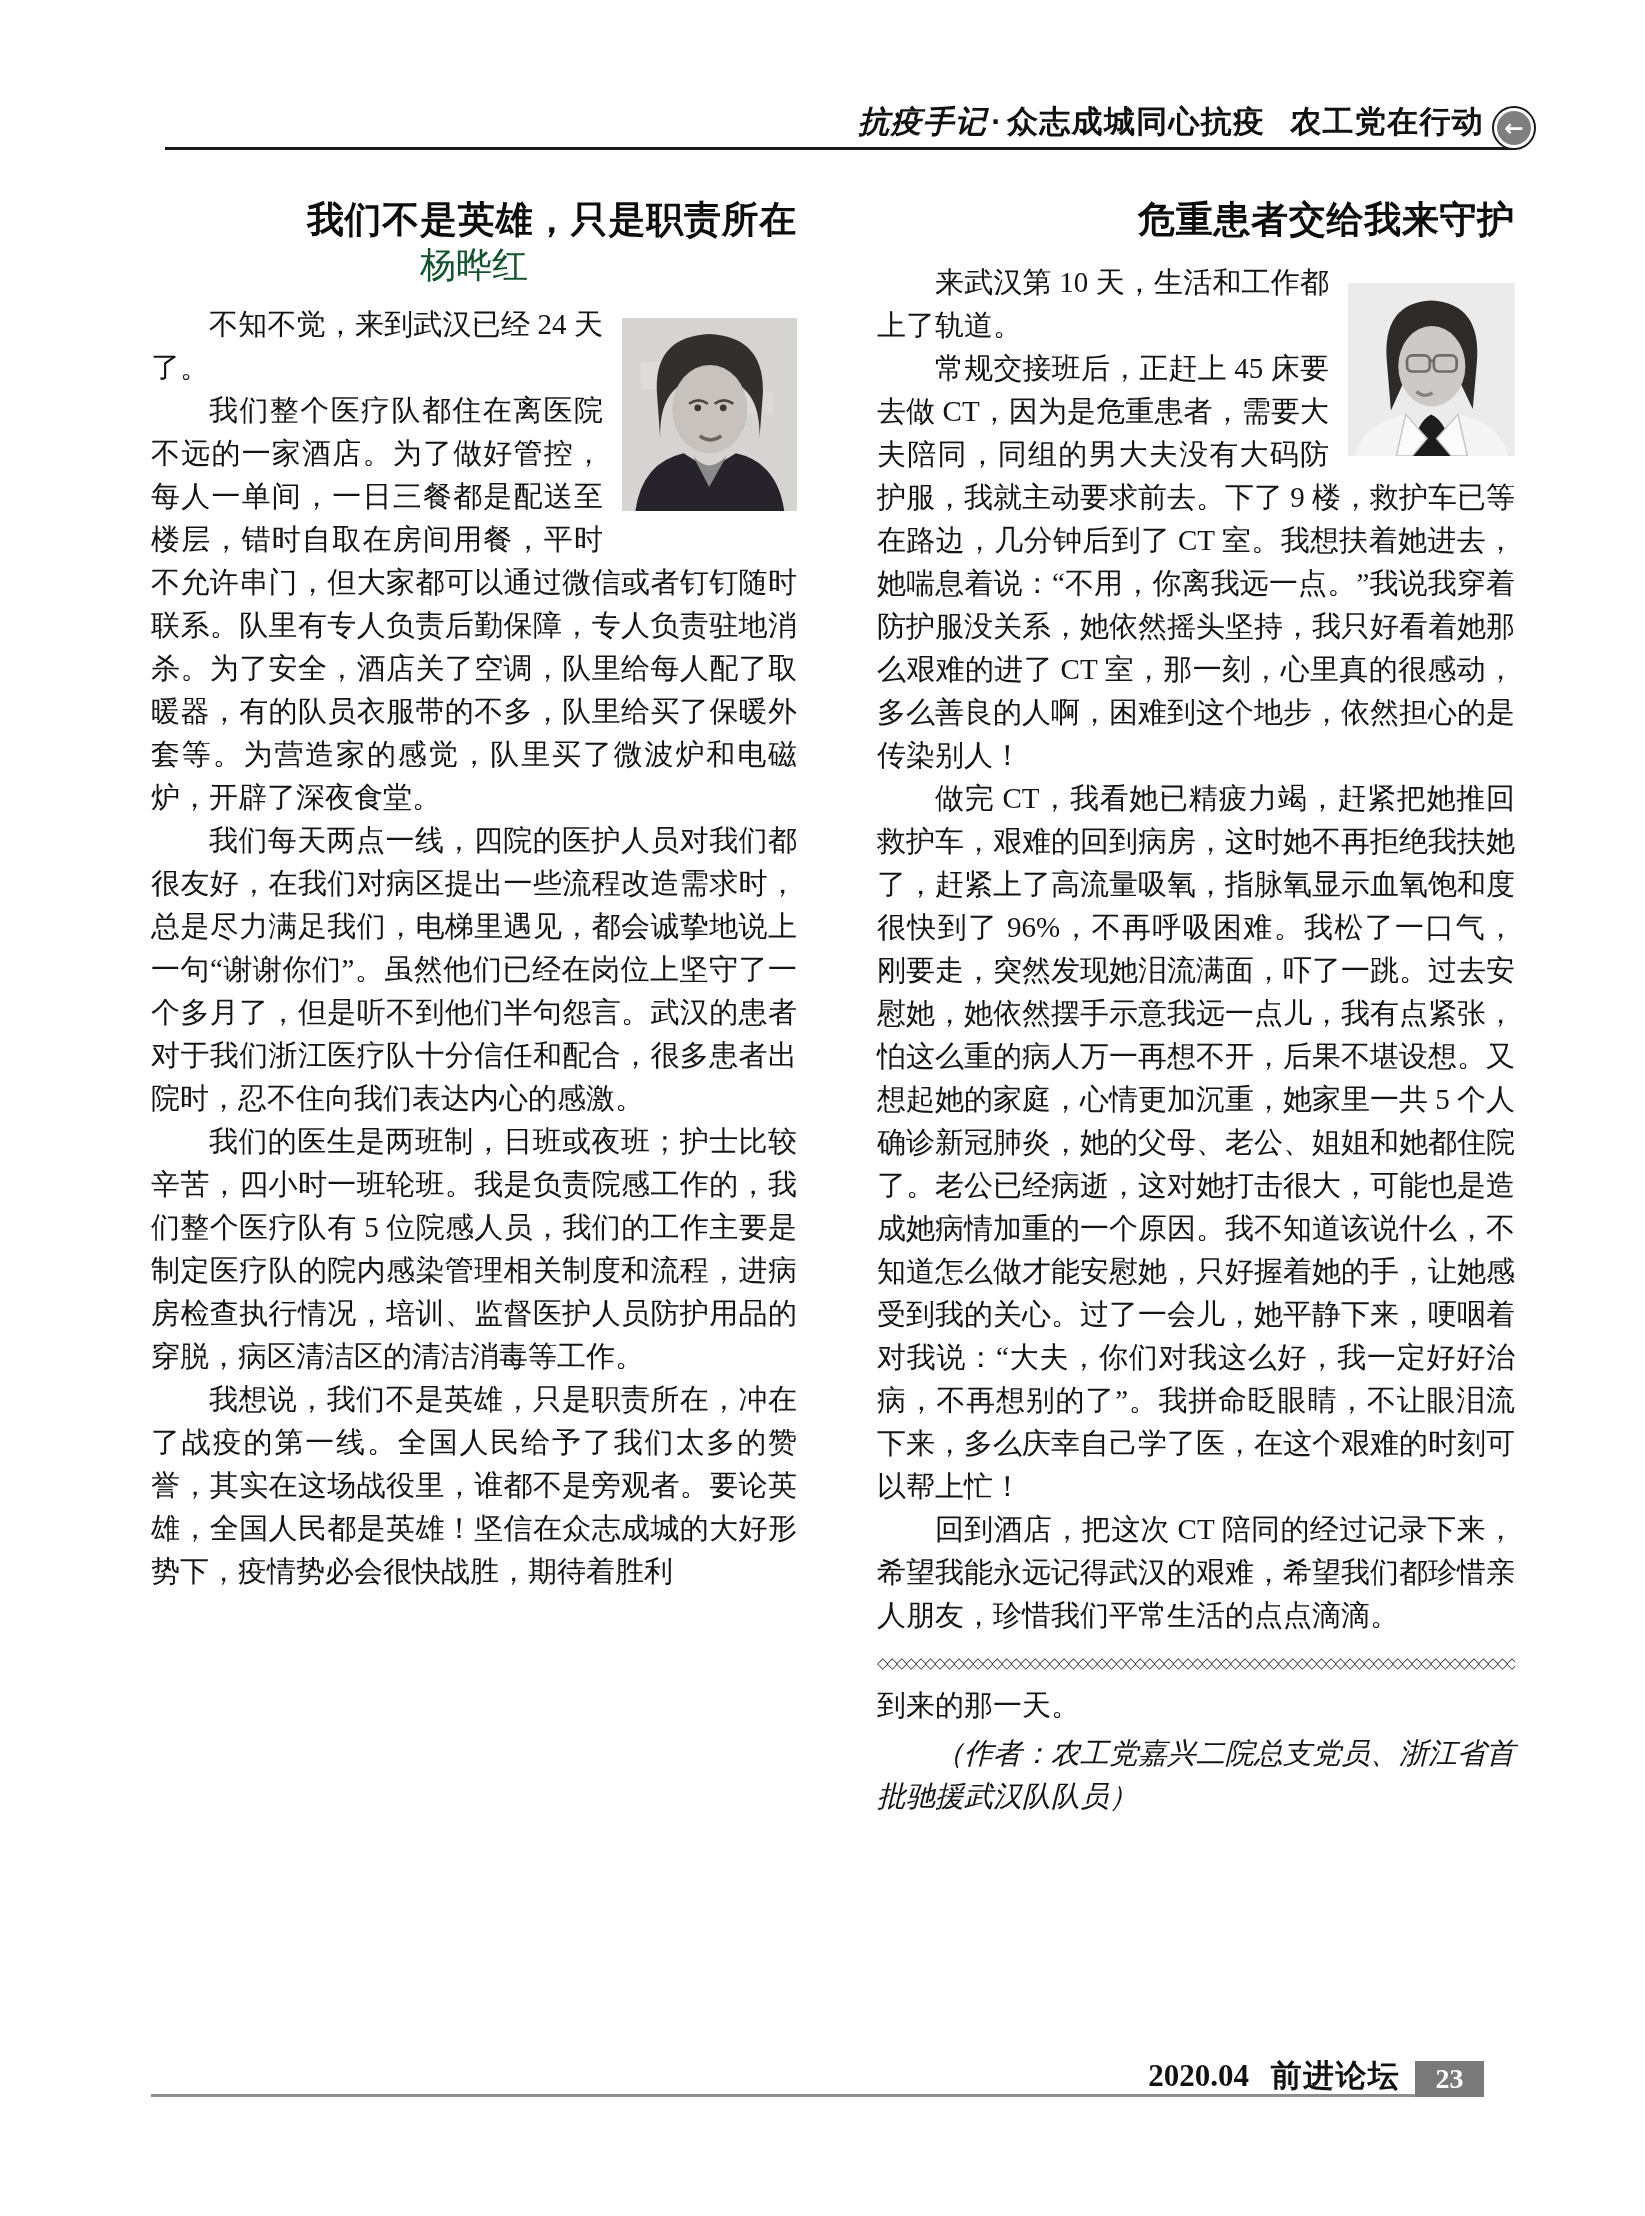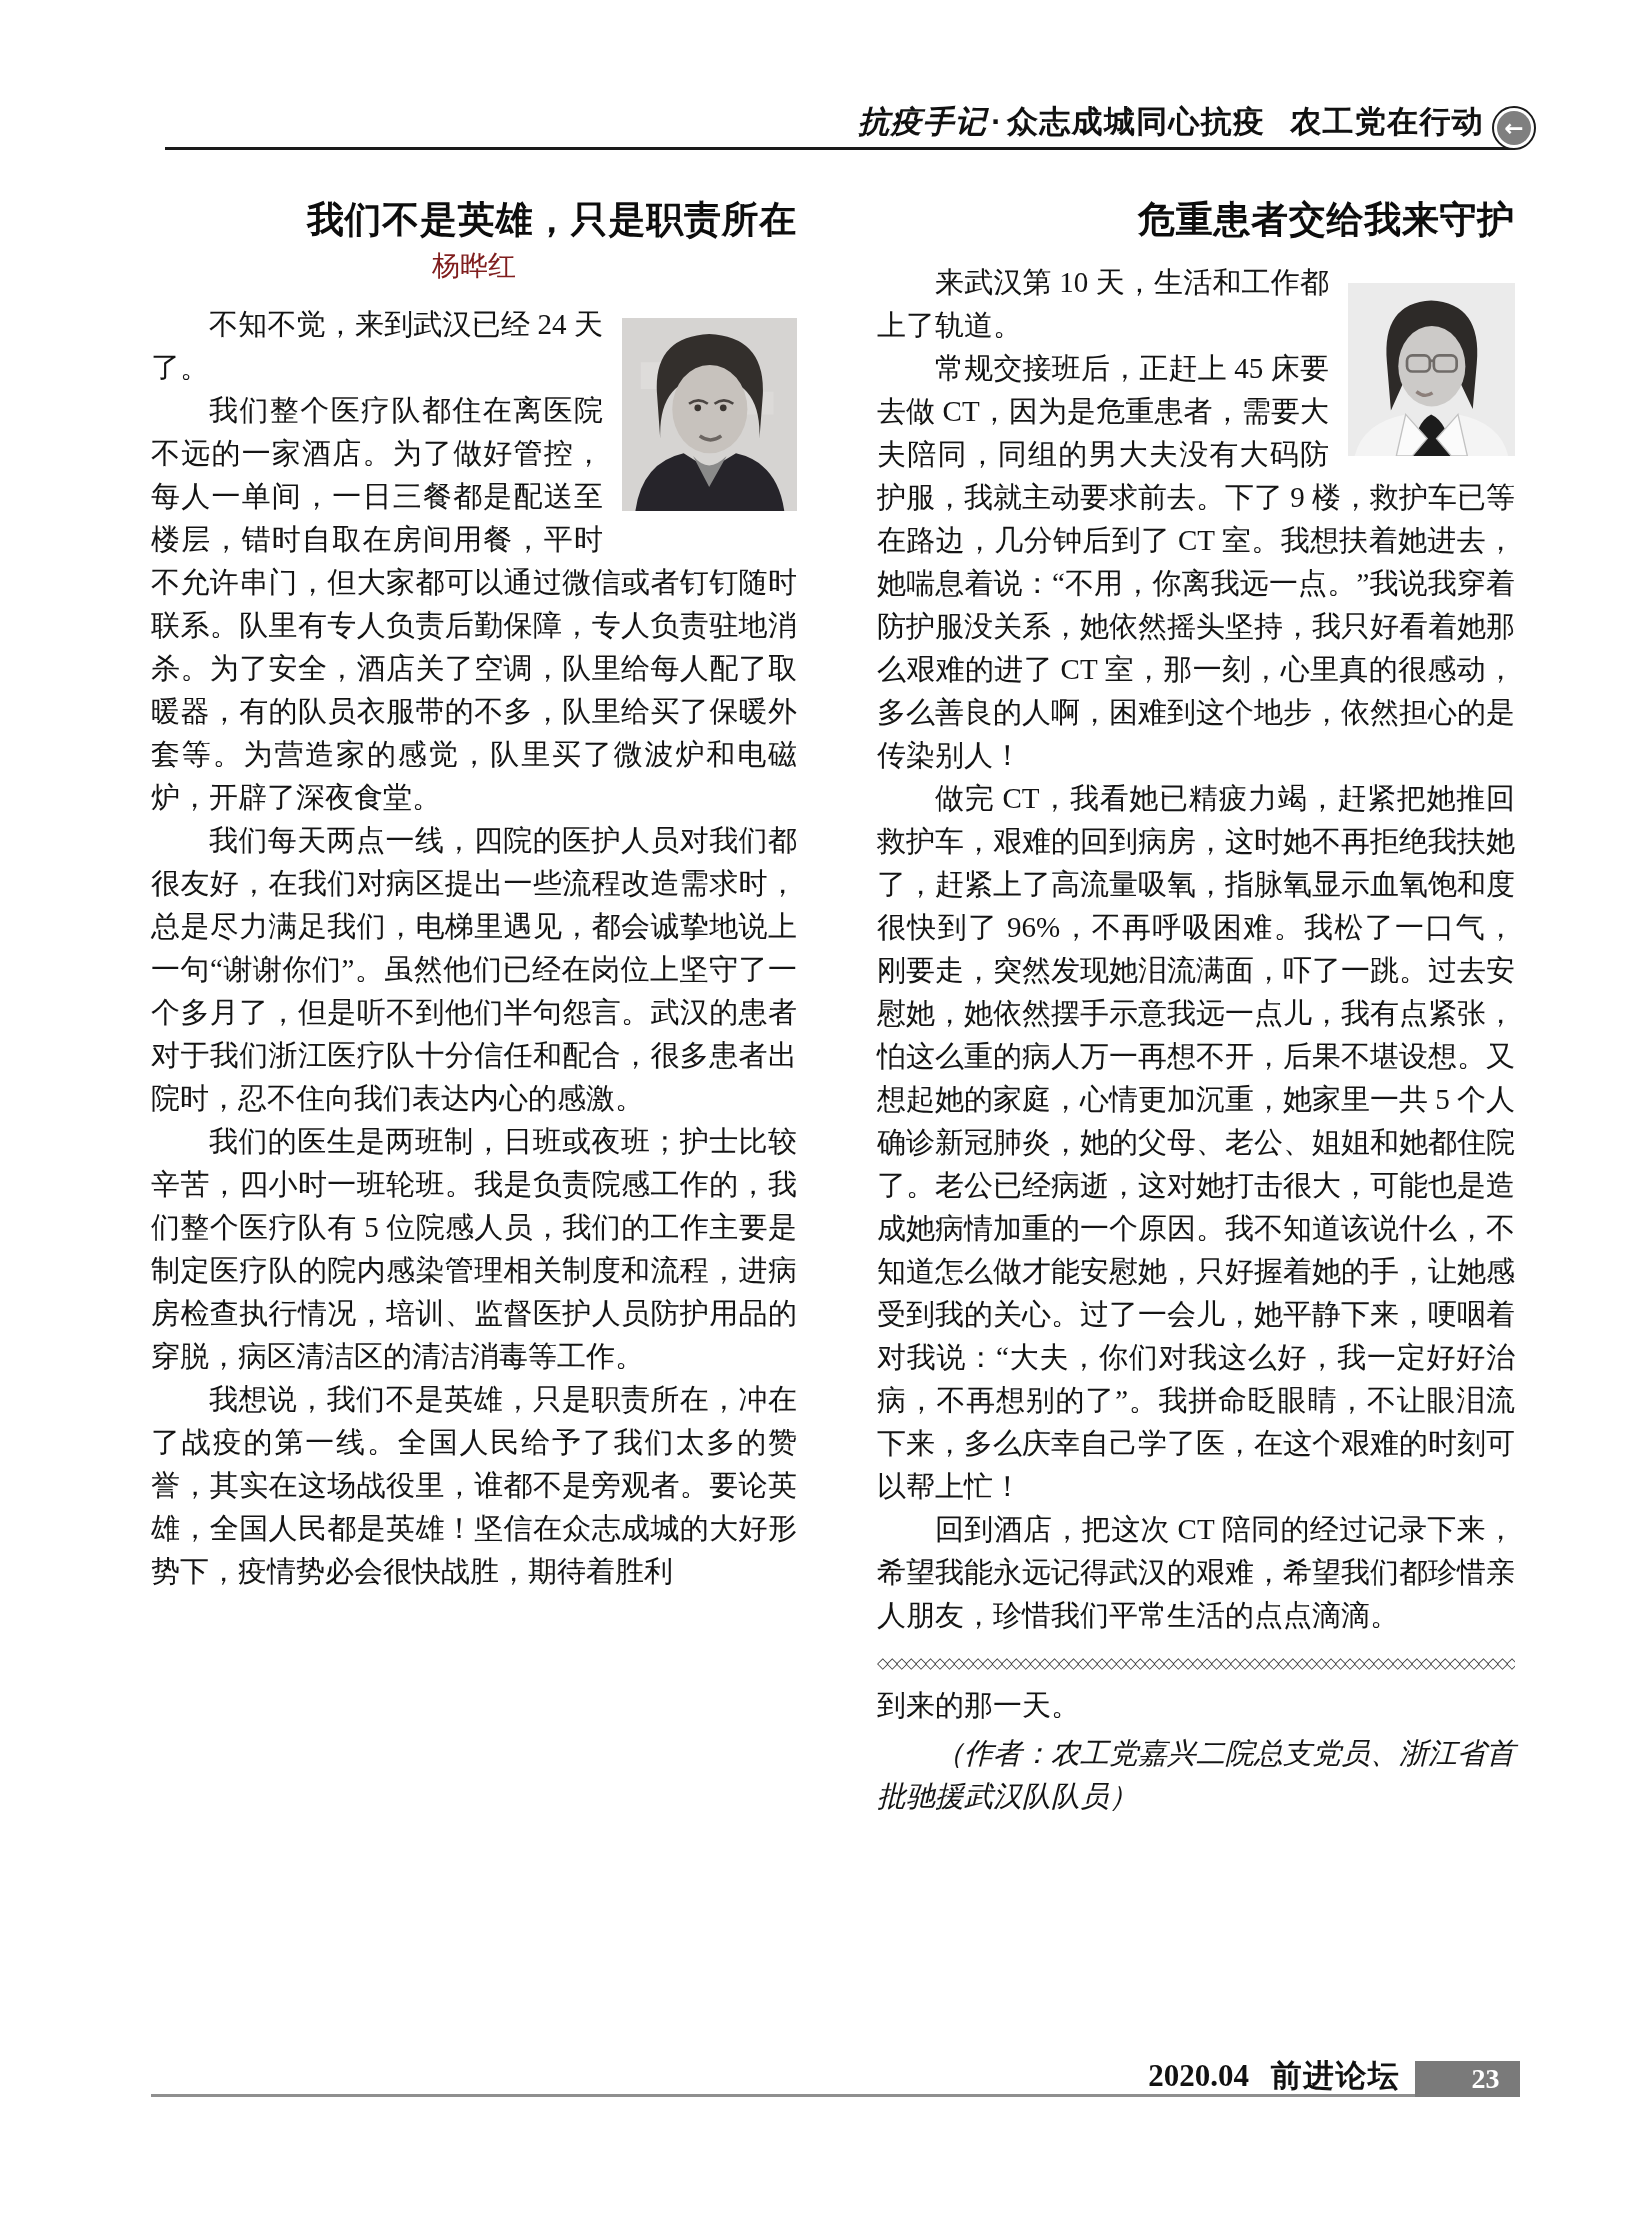--- a/index.html
+++ b/index.html
@@ -31,21 +31,21 @@
   
   .col{position:absolute;top:199px;width:646px;}
   .col-left{left:151px;}
   .col-right{left:877px;width:638px;}
   .article-title{
     margin:0;text-align:right;
     font-family:"Liberation Sans","DejaVu Sans",sans-serif;
     font-size:37px;font-weight:700;letter-spacing:0.7px;line-height:42px;color:#0d0d0d;
   }
   .article-author{
-    margin:6.7px 0 0 0;text-align:center;font-size:28px;line-height:35px;color:#7f1d1d;
+    margin:6.7px 0 0 0;text-align:center;font-size:36px;line-height:35px;color:#14532d;
     font-family:"Liberation Serif","DejaVu Serif",serif;
   }
   .article-body{
     margin-top:20px;font-size:29px;line-height:43px;text-align:justify;
     text-justify:inter-character;word-break:break-all;color:#141414;
   }
   .article-body p{margin:0;text-indent:2em;}
   .article-body p.no-indent{text-indent:0;}
   .photo-float{float:right;}
   .photo-left{width:175px;height:193px;margin:15px 0 8px 19px;}
@@ -68,21 +68,21 @@
   }
   .footer-issue{font-family:"Liberation Serif","DejaVu Serif",serif;font-weight:700;}
   .footer-mag{
     font-family:"Liberation Sans","DejaVu Sans",sans-serif;font-weight:700;margin-left:0.7em;
     letter-spacing:1.3px;
   }
   .page-badge{
     position:absolute;left:1415px;top:2061px;width:69px;height:36px;background:#7a7a7a;
     display:flex;align-items:center;justify-content:center;
     color:#ffffff;font-family:"Liberation Serif","DejaVu Serif",serif;
-    font-size:28px;font-weight:700;padding-left:36px;
+    font-size:28px;font-weight:700;
   }
 </style>
 </head>
 <body>
 
 <div class="page">
 
   <div class="header-title">
     <span class="header-script">抗疫手记</span><span class="header-sep">·</span><span>众志成城同心抗疫</span><span class="header-org">农工党在行动</span>
   </div>

